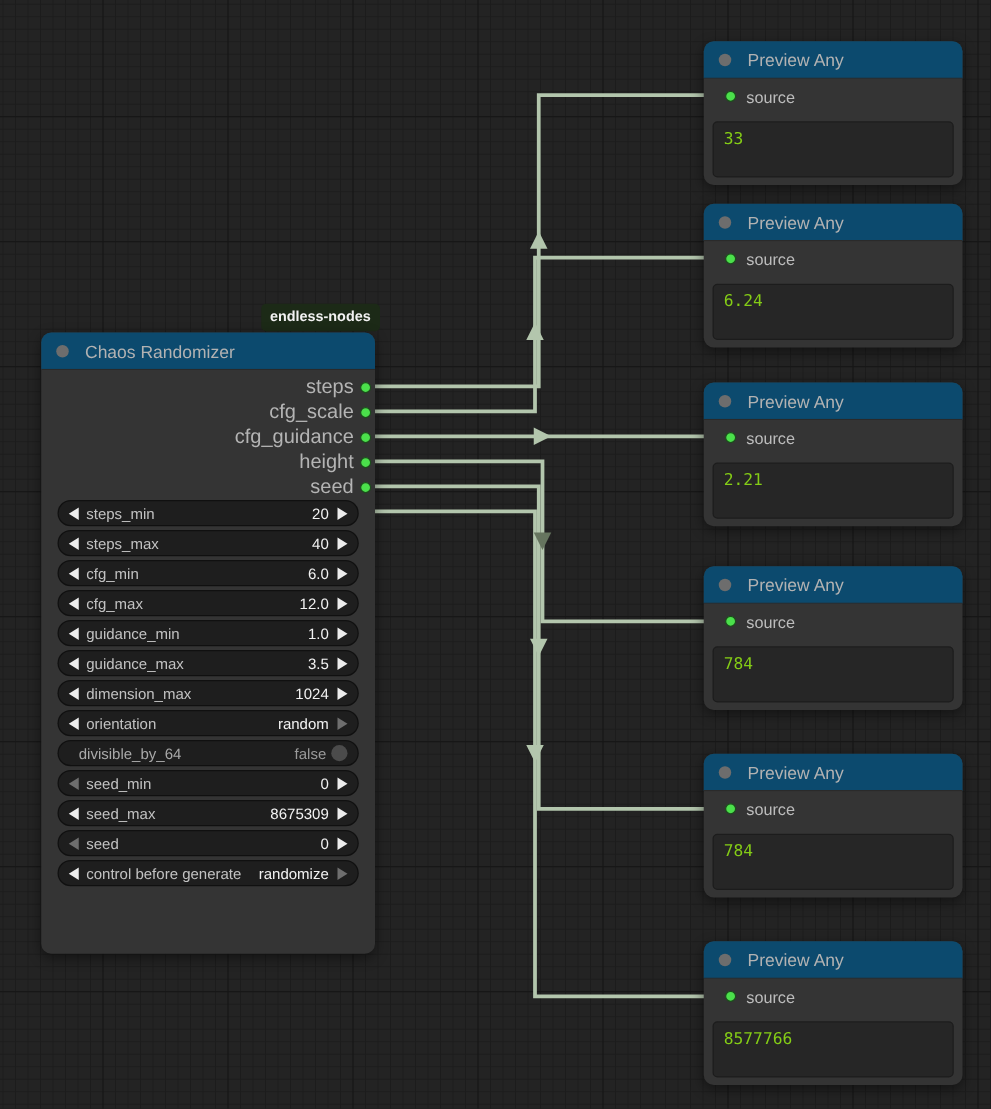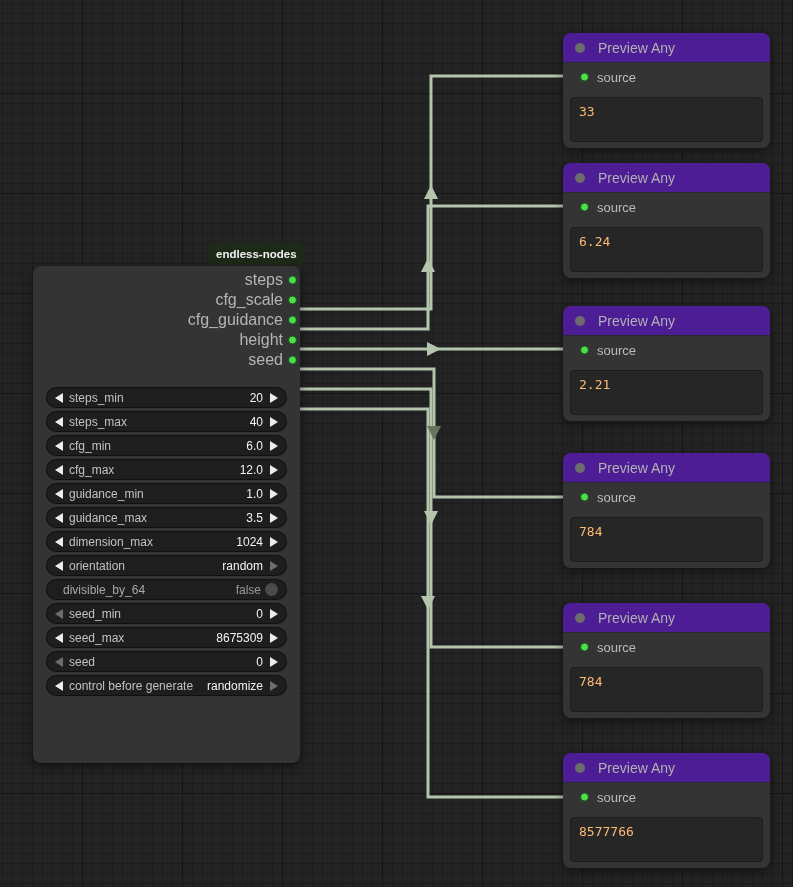--- a/index.html
+++ b/index.html
@@ -18,38 +18,38 @@
   #wires{position:absolute;left:0;top:0;z-index:1;}
   .wire{stroke:#b3c6ad;stroke-width:3;fill:none;}
   .wire-arrow{fill:#b3c6ad;}
   .wire-arrow.dim{fill:#66755f;}
 
   .node{
     position:absolute;background:#343434;border-radius:8px;z-index:2;
     box-shadow:0 3px 10px rgba(0,0,0,.45);
   }
   .node-header{
-    height:29px;background:#4c1d95;border-radius:8px 8px 0 0;
+    height:29px;background:#0c4a6e;border-radius:8px 8px 0 0;
     display:flex;align-items:center;border-bottom:1px solid #2a2a2a;
   }
   .header-dot{width:10px;height:10px;border-radius:50%;background:#6d6d6d;margin-left:12px;flex:0 0 auto;}
   .node-title{color:#b2b2b2;font-size:14px;margin-left:13px;white-space:nowrap;}
 
   
   #chaos{left:33px;top:266px;width:267px;height:497px;}
   .out-rows{margin-top:4px;}
   .out-row{position:relative;height:20px;display:flex;align-items:center;justify-content:flex-end;}
   .out-label{color:#b4b4b4;font-size:16px;padding-right:17px;}
   .slot-dot{
     position:absolute;width:9px;height:9px;border-radius:50%;
     background:#4be04b;border:1px solid #1d4d1d;box-sizing:border-box;
     top:50%;transform:translateY(-50%);
   }
   .out-row .slot-dot{right:3px;}
-  .widgets{margin-top:18px;padding:0 14px;}
+  .widgets{margin-top:1px;padding:0 14px;}
   .wrow{
     height:19px;margin-bottom:5px;border-radius:10px;background:#1e1e1e;
     box-shadow:0 0 0 1px #101010;
     display:flex;align-items:center;padding:0 8px;box-sizing:border-box;
   }
   .wlabel{color:#c2c2c2;font-size:12px;margin-left:6px;white-space:nowrap;}
   .wvalue{color:#f2f2f2;font-size:12px;font-weight:400;margin-left:auto;margin-right:7px;white-space:nowrap;}
   .arr{width:0;height:0;flex:0 0 auto;}
   .arr-l{border-top:5px solid transparent;border-bottom:5px solid transparent;border-right:8px solid #ececec;}
   .arr-r{border-top:5px solid transparent;border-bottom:5px solid transparent;border-left:8px solid #ececec;}
@@ -67,21 +67,21 @@
   }
 
   
   .preview{width:207px;height:115px;}
   .src-row{position:relative;height:28px;display:flex;align-items:center;margin-left:14px;}
   .src-row .slot-dot{left:3px;}
   .src-label{color:#bcbcbc;font-size:13px;margin-left:20px;}
   .textarea{
     position:absolute;left:7px;right:7px;top:64px;height:45px;
     background:#262626;border:1px solid #1c1c1c;border-radius:4px;
-    color:#fdba74;font-family:"DejaVu Sans Mono",monospace;font-size:13px;
+    color:#84cc16;font-family:"DejaVu Sans Mono",monospace;font-size:13px;
     padding:6px 8px;box-sizing:border-box;
   }
 </style>
 </head>
 <body>
 
 <div id="canvas">
 
   <svg id="wires" width="793" height="887">
     <path class="wire" d="M294 309 H431 V76 H566"></path>
@@ -94,20 +94,24 @@
     <polygon class="wire-arrow" points="428,258 421,272 435,272"></polygon>
     <polygon class="wire-arrow" points="441,349 427,342 427,356"></polygon>
     <polygon class="wire-arrow dim" points="434,440 427,426 441,426"></polygon>
     <polygon class="wire-arrow" points="431,525 424,511 438,511"></polygon>
     <polygon class="wire-arrow" points="428,610 421,596 435,596"></polygon>
   </svg>
 
   <div id="badge">endless-nodes</div>
 
   <div class="node" id="chaos">
+    <div class="node-header">
+      <span class="header-dot"></span>
+      <span class="node-title">Chaos Randomizer</span>
+    </div>
     <div class="out-rows">
       <div class="out-row">
         <span class="out-label">steps</span>
         <span class="slot-dot"></span>
       </div>
       <div class="out-row">
         <span class="out-label">cfg_scale</span>
         <span class="slot-dot"></span>
       </div>
       <div class="out-row">

